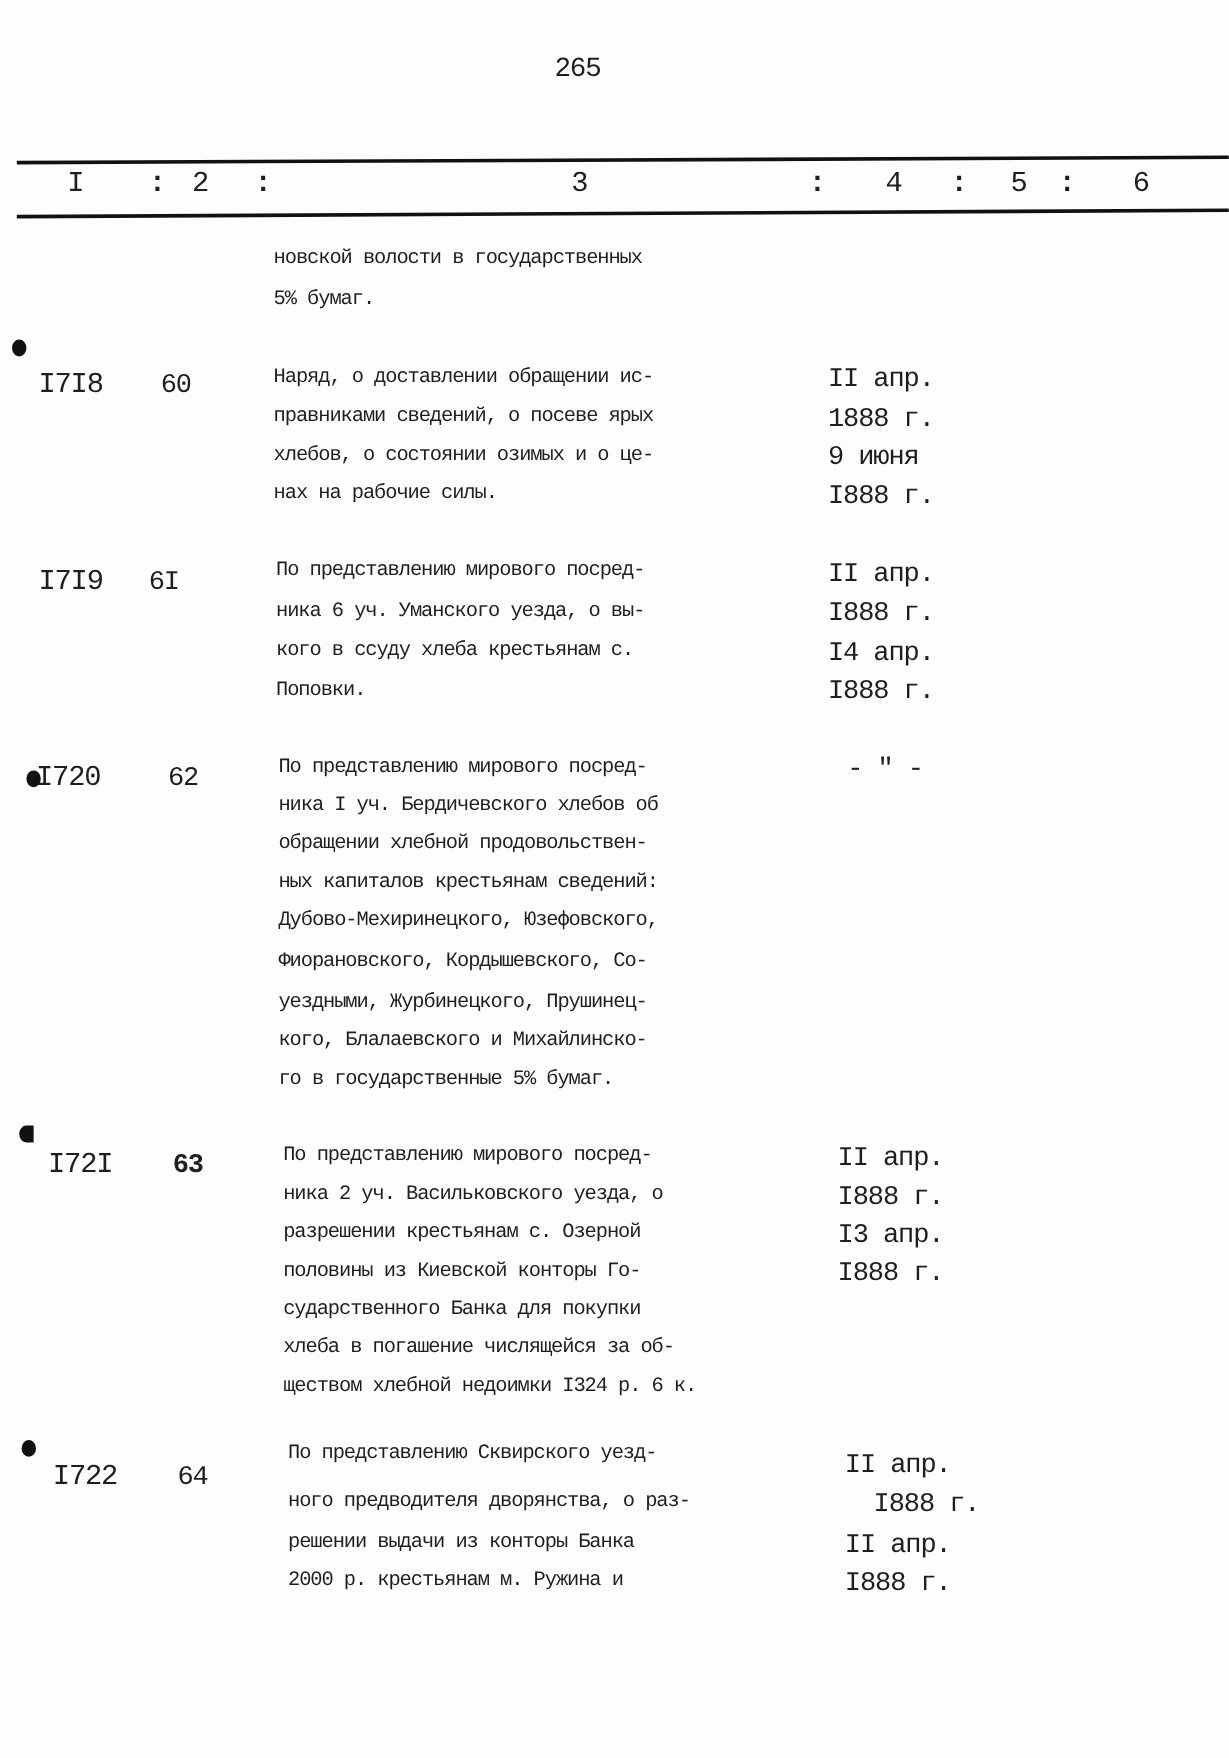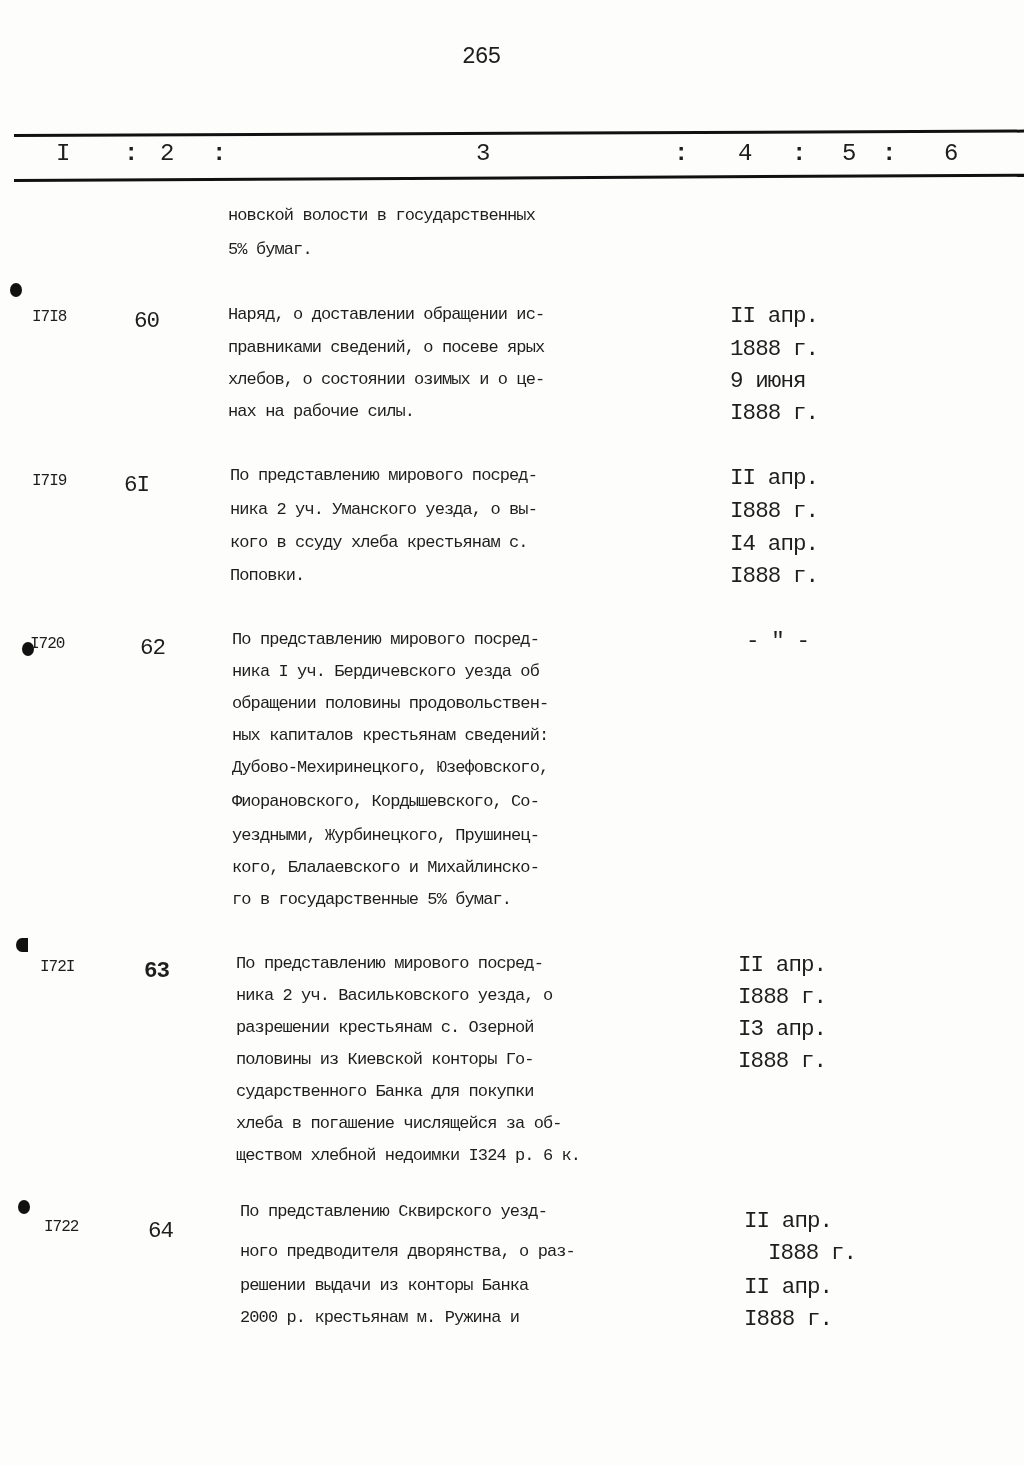--- a/index.html
+++ b/index.html
@@ -9,23 +9,23 @@
       font-family: "Liberation Mono", "DejaVu Sans Mono", monospace;
       color: #1e1e1e;
     }
     .page-num { position: absolute; left: 462px; top: 44px; font-size: 23px; letter-spacing: -1px; }
     .rule { position: absolute; left: 14px; width: 1010px; height: 3px; background: #111; }
     .rule.top { top: 134px; transform: rotate(-0.25deg); transform-origin: left; }
     .rule.bot { top: 179px; transform: rotate(-0.3deg); transform-origin: left; }
     .hdr { position: absolute; top: 140px; font-size: 24px; }
     .sep { position: absolute; top: 140px; font-size: 24px; font-weight: bold; }
     .line { position: absolute; font-size: 17px; white-space: pre; letter-spacing: -0.9px; }
-    .col1 { position: absolute; font-size: 16px; letter-spacing: -1px; }
+    .col1 { position: absolute; font-size: 24px; letter-spacing: -1px; }
     .col2 { position: absolute; font-size: 22.5px; letter-spacing: -1px; }
-    .datecol { position: absolute; font-size: 22.5px; white-space: pre; letter-spacing: -0.9px; margin-left: 40px; }
+    .datecol { position: absolute; font-size: 22.5px; white-space: pre; letter-spacing: -0.9px; }
     .hole { position: absolute; width: 12px; height: 14px; background: #111; border-radius: 50%; }
   </style>
 </head>
 <body>
 
 <div>
 
   <div class="page-num">265</div>
 
   <div class="rule top"></div>
@@ -61,36 +61,36 @@
     <div class="datecol" style="left:690px;top:303px">II апр.</div>
     <div class="datecol" style="left:690px;top:336px">1888 г.</div>
     <div class="datecol" style="left:690px;top:368px">9 июня</div>
     <div class="datecol" style="left:690px;top:400px">I888 г.</div>
   </div>
 
   <div>
     <div class="col1" style="left:32px;top:472px">I7I9</div>
     <div class="col2" style="left:124px;top:472px">6I</div>
     <div class="line" style="left:230px;top:466px">По представлению мирового посред-</div>
-    <div class="line" style="left:230px;top:500px">ника 2 уч. Уманского уезда, о вы-</div>
+    <div class="line" style="left:230px;top:500px">ника 6 уч. Уманского уезда, о вы-</div>
     <div class="line" style="left:230px;top:533px">кого в ссуду хлеба крестьянам с.</div>
     <div class="line" style="left:230px;top:566px">Поповки.</div>
     <div class="datecol" style="left:690px;top:465px">II апр.</div>
     <div class="datecol" style="left:690px;top:498px">I888 г.</div>
     <div class="datecol" style="left:690px;top:531px">I4 апр.</div>
     <div class="datecol" style="left:690px;top:563px">I888 г.</div>
   </div>
 
   <div class="hole" style="left:22px;top:642px"></div>
   <div>
     <div class="col1" style="left:30px;top:635px">I720</div>
     <div class="col2" style="left:140px;top:635px">62</div>
     <div class="line" style="left:232px;top:630px">По представлению мирового посред-</div>
-    <div class="line" style="left:232px;top:662px">ника I уч. Бердичевского уезда об</div>
-    <div class="line" style="left:232px;top:694px">обращении половины продовольствен-</div>
+    <div class="line" style="left:232px;top:662px">ника I уч. Бердичевского хлебов об</div>
+    <div class="line" style="left:232px;top:694px">обращении хлебной продовольствен-</div>
     <div class="line" style="left:232px;top:726px">ных капиталов крестьянам сведений:</div>
     <div class="line" style="left:232px;top:758px">Дубово-Мехиринецкого, Юзефовского,</div>
     <div class="line" style="left:232px;top:792px">Фиорановского, Кордышевского, Со-</div>
     <div class="line" style="left:232px;top:826px">уездными, Журбинецкого, Прушинец-</div>
     <div class="line" style="left:232px;top:858px">кого, Блалаевского и Михайлинско-</div>
     <div class="line" style="left:232px;top:890px">го в государственные 5% бумаг.</div>
     <div class="datecol" style="left:706px;top:628px">- " -</div>
   </div>
 
   <div class="hole" style="left:16px;top:938px;border-radius:50% 0 0 50%"></div>

